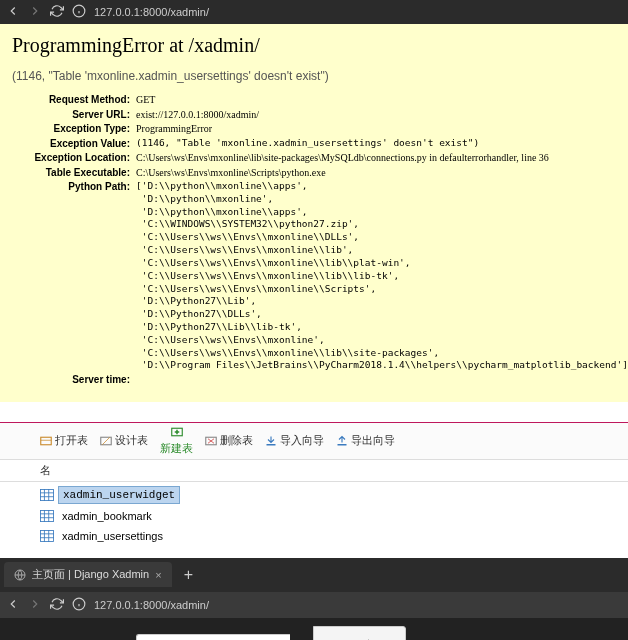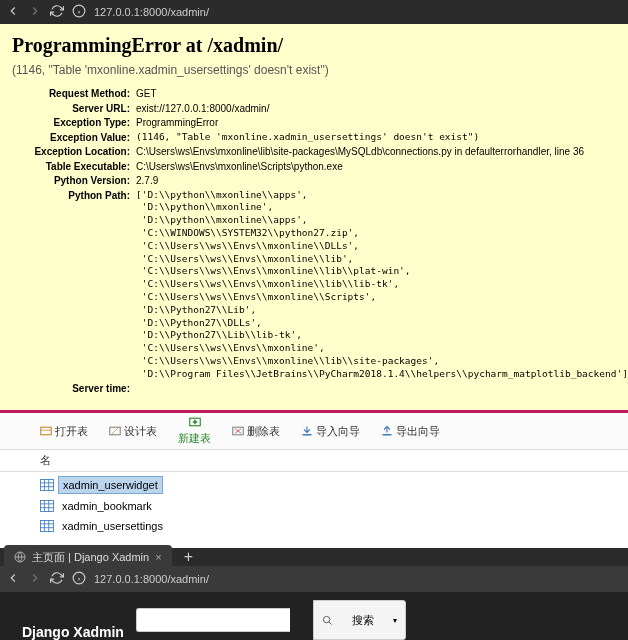--- a/index.html
+++ b/index.html
@@ -5,43 +5,43 @@
 * { margin: 0; padding: 0; box-sizing: border-box; }
 body { font-family: Arial, sans-serif; font-size: 11px; width: 628px; background: #fff; }
 
 
 .browser-bar { background: #2b2b2b; height: 24px; display: flex; align-items: center; padding: 0 6px; gap: 8px; color: #ccc; }
 .browser-bar svg { width: 14px; height: 14px; }
 .browser-bar .url { color: #ccc; font-size: 11px; }
 
 
 .error-page { background: #ffffcc; padding: 10px 12px 14px; }
-.error-page h1 { font-size: 20px; font-weight: bold; margin-bottom: 6px; font-family: "Times New Roman", serif; }
+.error-page h1 { font-size: 20px; font-weight: normal; margin-bottom: 12px; font-family: "Times New Roman", serif; }
 .error-page .subtitle { font-size: 12px; color: #555; margin-bottom: 10px; }
 .error-table { font-size: 10px; }
 .error-table .row { display: flex; margin-bottom: 1px; line-height: 1.35; margin-left: 16px; }
 .error-table .label { width: 108px; text-align: right; font-weight: bold; padding-right: 6px; flex-shrink: 0; }
 .error-table .value { white-space: pre; font-family: monospace; font-size: 9.5px; }
-.error-table .value.plain { font-family: Liberation Sans, sans-serif; font-size: 10px; }
-
-
-.db-toolbar { background: #fbfbfb; border-top: 3px solid #be185d; border-bottom: 1px solid #ddd; padding: 3px 8px 3px 40px; display: flex; gap: 21px; align-items: center; font-size: 11px; }
+.error-table .value.plain { font-family: Liberation Serif, serif; font-size: 10px; }
+
+
+.db-toolbar { background: #fbfbfb; border-top: 1px solid #be185d; border-bottom: 1px solid #ddd; padding: 3px 8px 3px 40px; display: flex; gap: 12px; align-items: center; font-size: 11px; margin-top: 20px; }
 .db-toolbar .item { display: flex; align-items: center; gap: 3px; color: #333; }
 .db-toolbar .item.green { color: #2a8a2a; flex-direction: column; }
 .tb-icon { width: 12px; height: 12px; display: inline-block; }
 .db-header { padding: 3px 8px 3px 40px; font-size: 11px; color: #333; border-bottom: 1px solid #ddd; }
 .db-rows { padding: 2px 0 8px 40px; }
 .db-rows .trow { display: flex; align-items: center; gap: 4px; padding: 2px 0; font-size: 11px; }
 .db-rows .trow .tname { padding: 2px 4px; }
-.db-rows .trow.selected .tname { background: #bcd5ef; border: 1px solid #7aa7d1; }
+.db-rows .trow.selected .tname { background: #bcd5ef; border: 1px solid #7aa7d1; font-family: Liberation Mono, monospace; }
 .grid-icon { width: 14px; height: 12px; }
 
 
 .win2 { margin-top: 4px; }
-.tabstrip { background: #2b2b2b; display: flex; align-items: center; height: 18px; padding-left: 4px; gap: 6px; }
+.tabstrip { background: #2b2b2b; display: flex; align-items: center; height: 34px; padding-left: 4px; gap: 6px; }
 .tab { background: #3a3a3a; color: #ddd; font-size: 11px; padding: 5px 10px; display: flex; align-items: center; gap: 6px; border-radius: 4px 4px 0 0; }
 .tab .globe { width: 12px; height: 12px; }
 .addtab { color: #ccc; font-size: 16px; padding: 0 6px; }
 .addrbar { background: #3a3a3a; height: 26px; display: flex; align-items: center; padding: 0 6px; gap: 8px; color: #ccc; font-size: 11px; }
 .addrbar svg { width: 14px; height: 14px; }
 
 
 .xadmin-header { background: #222; color: #fff; padding: 8px 22px; display: flex; align-items: flex-end; gap: 8px; }
 .xadmin-header .brand { font-size: 14px; font-weight: bold; margin-right: 4px; }
 .search-wrap { display: flex; align-items: center; }
@@ -93,24 +93,20 @@
         <div class="label">Exception Value:</div>
         <div class="value">(1146, "Table 'mxonline.xadmin_usersettings' doesn't exist")</div>
       </div>
     <div class="row">
         <div class="label">Exception Location:</div>
         <div class="value plain">C:\Users\ws\Envs\mxonline\lib\site-packages\MySQLdb\connections.py in defaulterrorhandler, line 36</div>
       </div>
     <div class="row">
         <div class="label">Table Executable:</div>
         <div class="value plain">C:\Users\ws\Envs\mxonline\Scripts\python.exe</div>
-      </div>
-    <div class="row">
-        <div class="label">Python Version:</div>
-        <div class="value plain">2.7.9</div>
       </div>
     <div class="row">
         <div class="label">Python Path:</div>
         <div class="value">['D:\\python\\mxonline\\apps',
  'D:\\python\\mxonline',
  'D:\\python\\mxonline\\apps',
  'C:\\WINDOWS\\SYSTEM32\\python27.zip',
  'C:\\Users\\ws\\Envs\\mxonline\\DLLs',
  'C:\\Users\\ws\\Envs\\mxonline\\lib',
  'C:\\Users\\ws\\Envs\\mxonline\\lib\\plat-win',

